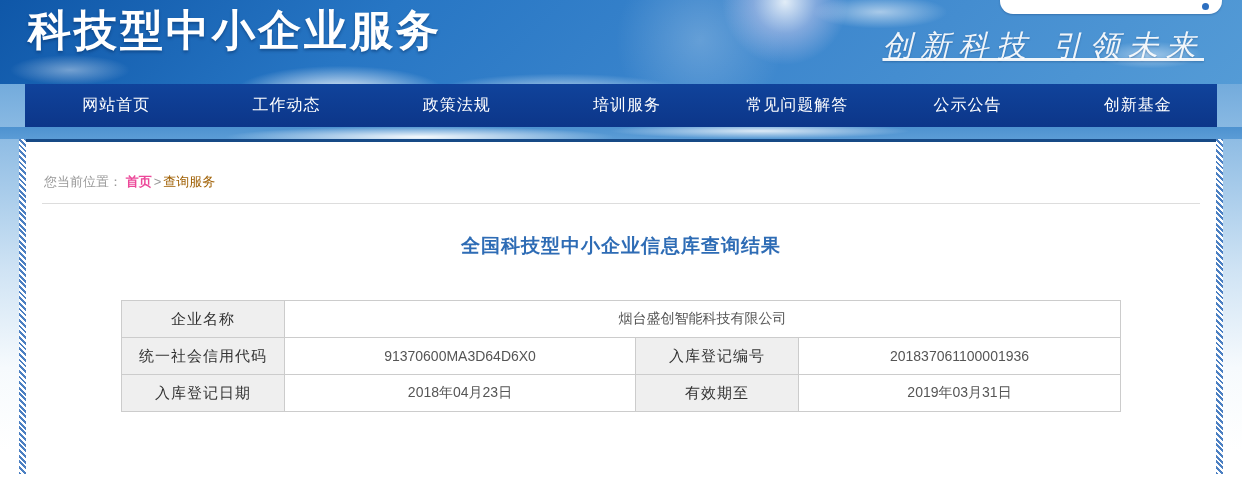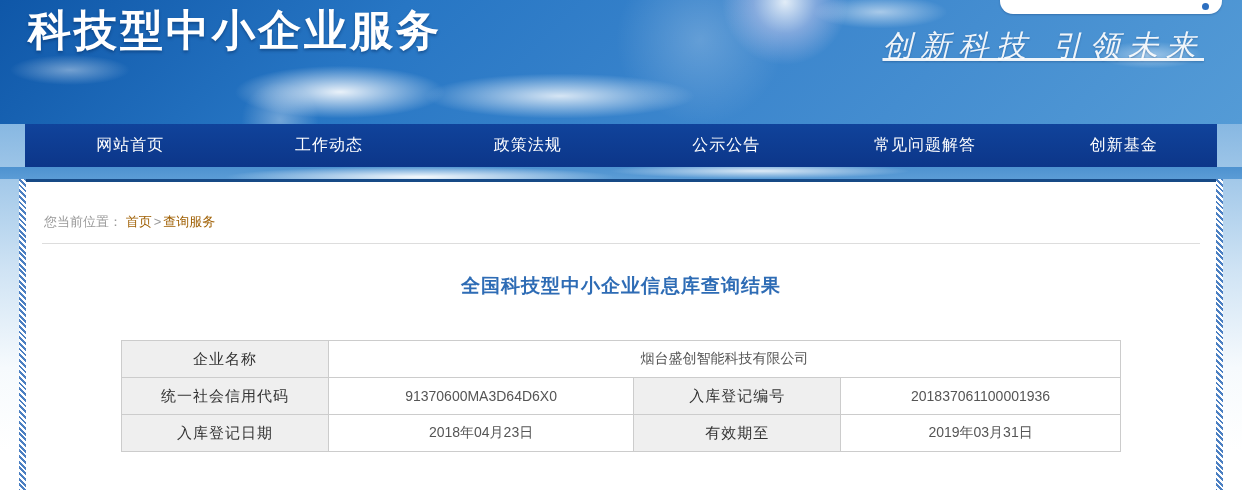--- a/index.html
+++ b/index.html
@@ -3,21 +3,21 @@
 <meta charset="utf-8">
 <style>
   * { margin:0; padding:0; box-sizing:border-box; }
   html,body { width:1242px; height:490px; overflow:hidden;
     font-family:"Liberation Sans","DejaVu Sans",sans-serif; }
 
   
   body { background:linear-gradient(180deg,#4a8fce 0%,#7fb3e0 22%,#cfe3f4 55%,#f6fafd 75%,#ffffff 92%); }
 
   
-  .banner { position:relative; width:1242px; height:124px;
+  .banner { position:relative; width:1242px; height:84px;
     background:
       radial-gradient(circle 90px at 785px 2px, rgba(255,255,255,.85) 0%, rgba(255,230,250,.35) 35%, rgba(255,255,255,0) 70%),
       radial-gradient(circle 120px at 700px 40px, rgba(255,255,255,.22) 0%, rgba(255,255,255,0) 70%),
       radial-gradient(ellipse 140px 35px at 340px 92px, rgba(255,255,255,.9) 0%, rgba(255,255,255,0) 75%),
       radial-gradient(ellipse 180px 30px at 560px 96px, rgba(255,255,255,.8) 0%, rgba(255,255,255,0) 75%),
       radial-gradient(ellipse 90px 22px at 880px 12px, rgba(255,255,255,.55) 0%, rgba(255,255,255,0) 75%),
       radial-gradient(ellipse 70px 18px at 1150px 55px, rgba(255,255,255,.45) 0%, rgba(255,255,255,0) 75%),
       radial-gradient(ellipse 80px 20px at 70px 70px, rgba(255,255,255,.4) 0%, rgba(255,255,255,0) 75%),
       radial-gradient(circle 55px at 280px 120px, rgba(255,255,255,.35) 0%, rgba(255,255,255,0) 70%),
       linear-gradient(135deg,#0f57a8 0%,#2776c4 30%,#3c86cd 60%,#549bd6 100%);
@@ -50,50 +50,51 @@
   
   .content { position:relative; width:1190px; min-height:335px; margin:0 auto;
     background:#ffffff; border-top:3px solid #174a86; }
   .content::before, .content::after { content:""; position:absolute; top:-3px; bottom:0; width:7px;
     background:repeating-linear-gradient(45deg,#4c80c2 0px,#4c80c2 2px,#ffffff 2px,#ffffff 4px); }
   .content::before { left:-7px; }
   .content::after { right:-7px; }
 
   .breadcrumb { padding:31px 0 0 18px; font-size:13px; color:#999; }
   .breadcrumb .crumb-sep { margin:0 2px; color:#999; }
-  .crumb-home { color:#a16207; text-decoration:none; cursor:pointer; }
+  .crumb-home { color:#ec4899; text-decoration:none; cursor:pointer;font-weight:bold; }
   .crumb-current { color:#a16207; text-decoration:none; cursor:pointer; }
   .divider { margin:12px 16px 0 16px; border-bottom:1px solid #dddddd; height:0; }
 
   .page-title { margin-top:29px; text-align:center; color:#2e6cb5;
     font-size:19px; font-weight:bold; letter-spacing:1px; }
 
   table.result { width:1000px; margin:41px auto 0 auto; border-collapse:collapse; }
   table.result td { border:1px solid #cccccc; height:37px; text-align:center;
     vertical-align:middle; }
-  td.lbl { width:207px; background:#efefef; color:#333333; font-size:15px; letter-spacing:1px; }
+  td.lbl { width:163px; background:#efefef; color:#333333; font-size:15px; letter-spacing:1px; }
   td.val { color:#555555; font-size:14px; background:#ffffff; }
 </style>
 </head>
 <body>
 
 <div class="banner">
   <div class="banner-title">科技型中小企业服务</div>
   <div class="banner-slogan">创新科技 引领未来</div>
   <div class="search-box">
     <span class="search-dot"></span>
   </div>
 </div>
 
 <div class="navbar">
   <div class="nav-item">网站首页</div>
   <div class="nav-item">工作动态</div>
   <div class="nav-item">政策法规</div>
+  <div class="nav-item">培训服务</div>
+  <div class="nav-item">常见问题解答</div>
   <div class="nav-item">公示公告</div>
-  <div class="nav-item">常见问题解答</div>
   <div class="nav-item">创新基金</div>
 </div>
 
 <div class="sky-strip"></div>
 
 <div class="content">
 
   <div class="breadcrumb">
     <span>您当前位置：</span>
     <a class="crumb-home">首页</a><span class="crumb-sep">&gt;</span><a class="crumb-current">查询服务</a>

